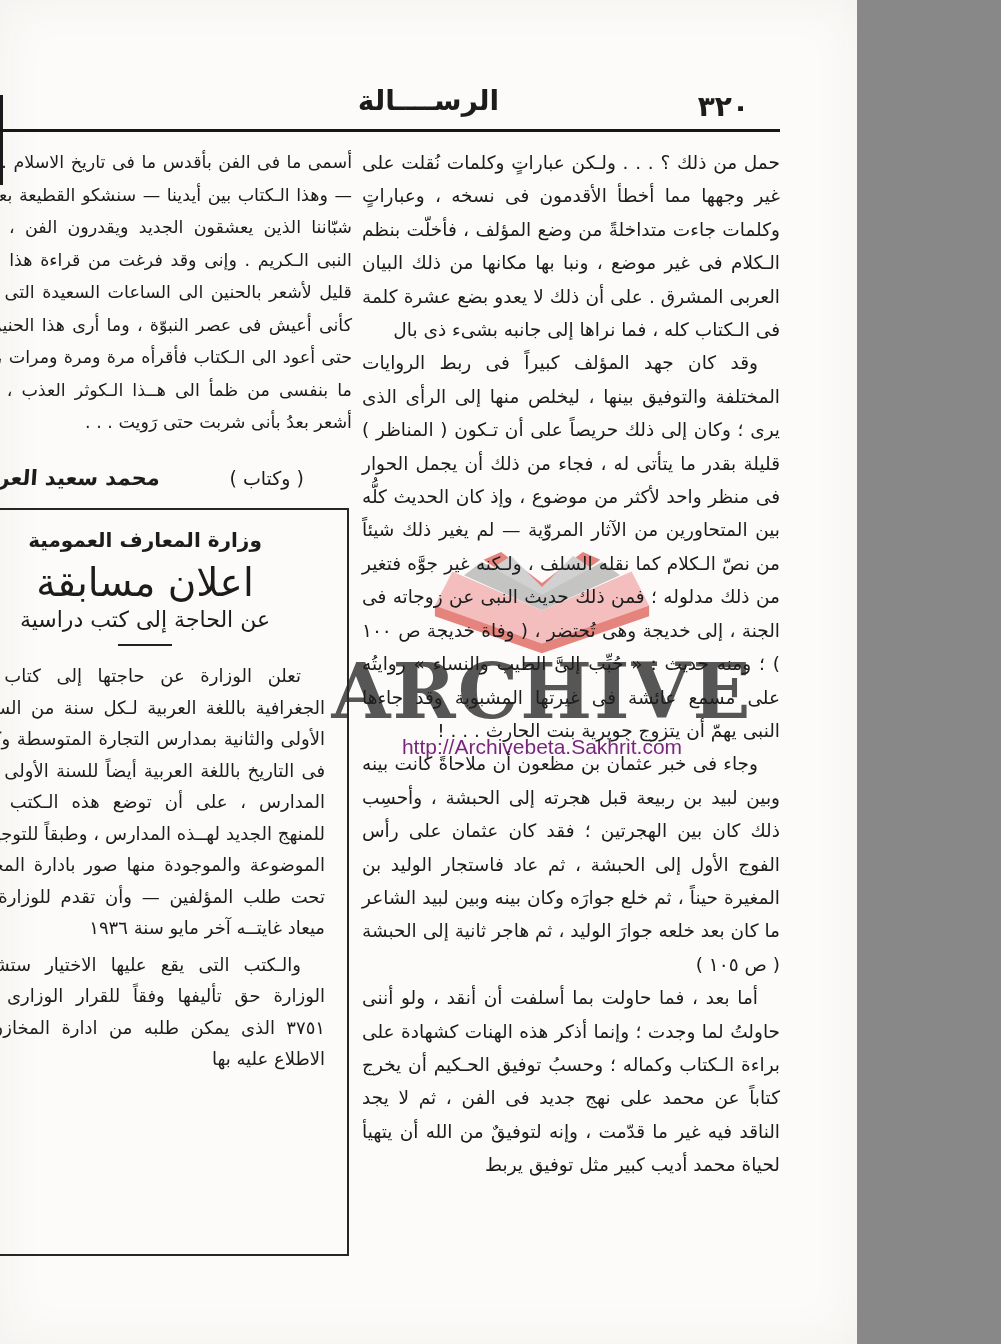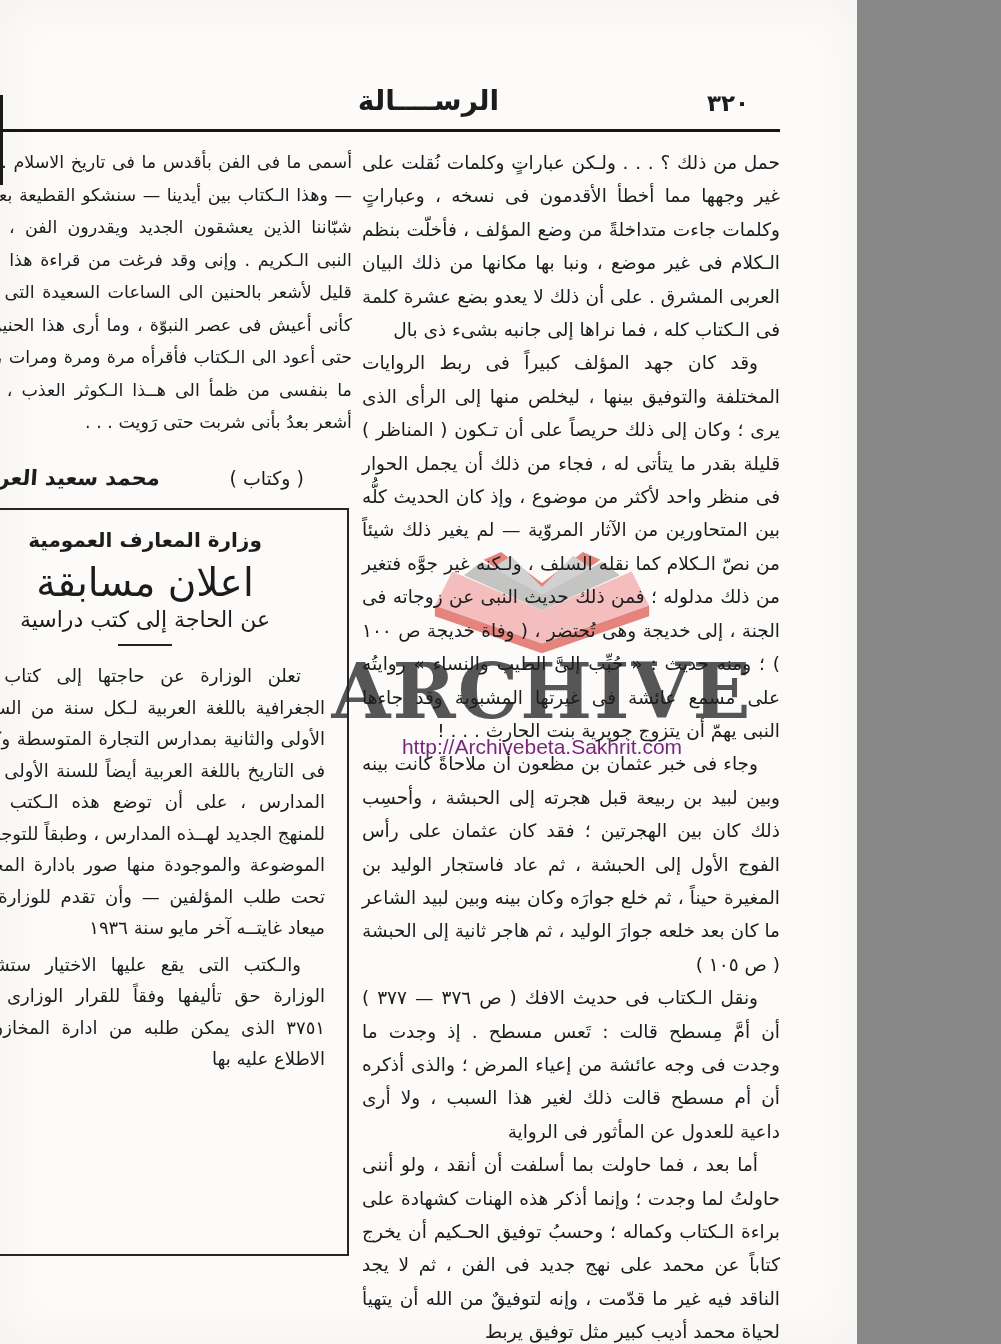--- a/index.html
+++ b/index.html
@@ -8,21 +8,21 @@
     background:#fcfbf9; overflow:hidden;
     font-family:"DejaVu Sans", sans-serif; color:#1c1c1c;
     direction:rtl;
     box-shadow: inset 0 0 50px rgba(60,50,30,0.05);
   }
   .scan-mark { position:absolute; left:0; top:95px; width:3px; height:90px; background:#1a1a1a; }
   .masthead {
     position:absolute; top:84px; left:0; right:0; text-align:center;
     font-size:28px; font-weight:bold; letter-spacing:-1px;
   }
-  .page-number { position:absolute; top:90px; right:108px; font-size:23px; font-weight:bold; }
+  .page-number { position:absolute; top:90px; right:108px; font-size:28px; font-weight:bold; }
   .header-rule { position:absolute; top:129px; right:77px; width:847px; height:3px; background:#161616; }
 
   
   .watermark { position:absolute; top:550px; left:320px; width:444px; text-align:center; z-index:0; }
   .book-logo { display:block; margin:0 auto; opacity:0.78; }
   .wm-name {
     font-family:"DejaVu Serif", serif; font-size:76px; font-weight:bold;
     color:#404040; letter-spacing:2px; line-height:1; margin-top:-8px;
     direction:ltr; opacity:0.88;
   }
@@ -80,21 +80,20 @@
       <polygon points="120,106 230,68 230,57 120,96" fill="#df635b"></polygon>
     </svg>
     <div class="wm-name">ARCHIVE</div>
     <div class="wm-url">http://Archivebeta.Sakhrit.com</div>
   </div>
 
   <section class="col col-right">
     <p>حمل من ذلك ؟ . . . ولـكن عباراتٍ وكلمات نُقلت على غير وجهها مما أخطأ الأقدمون فى نسخه ، وعباراتٍ وكلمات جاءت متداخلةً من وضع المؤلف ، فأخلّت بنظم الـكلام فى غير موضع ، ونبا بها مكانها من ذلك البيان العربى المشرق . على أن ذلك لا يعدو بضع عشرة كلمة فى الـكتاب كله ، فما نراها إلى جانبه بشىء ذى بال</p>
     <p class="indent">وقد كان جهد المؤلف كبيراً فى ربط الروايات المختلفة والتوفيق بينها ، ليخلص منها إلى الرأى الذى يرى ؛ وكان إلى ذلك حريصاً على أن تـكون ( المناظر ) قليلة بقدر ما يتأتى له ، فجاء من ذلك أن يجمل الحوار فى منظر واحد لأكثر من موضوع ، وإذ كان الحديث كلُّه بين المتحاورين من الآثار المروّية — لم يغير ذلك شيئاً من نصّ الـكلام كما نقله السلف ، ولـكنه غير جوَّه فتغير من ذلك مدلوله ؛ فمن ذلك حديث النبى عن زوجاته فى الجنة ، إلى خديجة وهى تُحتضر ، ( وفاة خديجة ص ١٠٠ ) ؛ ومنه حديث : « حُبِّب إلىَّ الطيب والنساء » روايتُه على مسمع عائشة فى غيرتها المشبوبة وقد جاءها النبى يهمّ أن يتزوج جويرية بنت الحارث . . . !</p>
     <p class="indent">وجاء فى خبر عثمان بن مظعون أن ملاحاةً كانت بينه وبين لبيد بن ربيعة قبل هجرته إلى الحبشة ، وأحسِب ذلك كان بين الهجرتين ؛ فقد كان عثمان على رأس الفوج الأول إلى الحبشة ، ثم عاد فاستجار الوليد بن المغيرة حيناً ، ثم خلع جوارَه وكان بينه وبين لبيد الشاعر ما كان بعد خلعه جوارَ الوليد ، ثم هاجر ثانية إلى الحبشة ( ص ١٠٥ )</p>
-    <p class="indent">ونقل الـكتاب فى حديث الافك ( ص ٣٧٦ — ٣٧٧ ) أن أمَّ مِسطح قالت : تَعس مسطح . إذ وجدت ما وجدت فى وجه عائشة من إعياء المرض ؛ والذى أذكره أن أم مسطح قالت ذلك لغير هذا السبب ، ولا أرى داعية للعدول عن المأثور فى الرواية</p>
     <p class="indent">أما بعد ، فما حاولت بما أسلفت أن أنقد ، ولو أننى حاولتُ لما وجدت ؛ وإنما أذكر هذه الهنات كشهادة على براءة الـكتاب وكماله ؛ وحسبُ توفيق الحـكيم أن يخرج كتاباً عن محمد على نهج جديد فى الفن ، ثم لا يجد الناقد فيه غير ما قدّمت ، وإنه لتوفيقٌ من الله أن يتهيأ لحياة محمد أديب كبير مثل توفيق يربط</p>
   </section>
 
   <section class="col col-left">
     <p>أسمى ما فى الفن بأقدس ما فى تاريخ الاسلام . وما أحسبنا — وهذا الـكتاب بين أيدينا — سنشكو القطيعة بعد اليوم بين شبّاننا الذين يعشقون الجديد ويقدرون الفن ، وبين سيرة النبى الـكريم . وإنى وقد فرغت من قراءة هذا الـكتاب منذ قليل لأشعر بالحنين الى الساعات السعيدة التى قضيتها منه كأنى أعيش فى عصر النبوّة ، وما أرى هذا الحنين سينقضى حتى أعود الى الـكتاب فأقرأه مرة ومرة ومرات ، حتى أروى ما بنفسى من ظمأ الى هــذا الـكوثر العذب ، وهيهات أن أشعر بعدُ بأنى شربت حتى رَويت . . .</p>
   </section>
 
   <div class="signature-row">
     <span>( وكتاب )</span>
     <span class="sig-name">محمد سعيد العريان</span>

